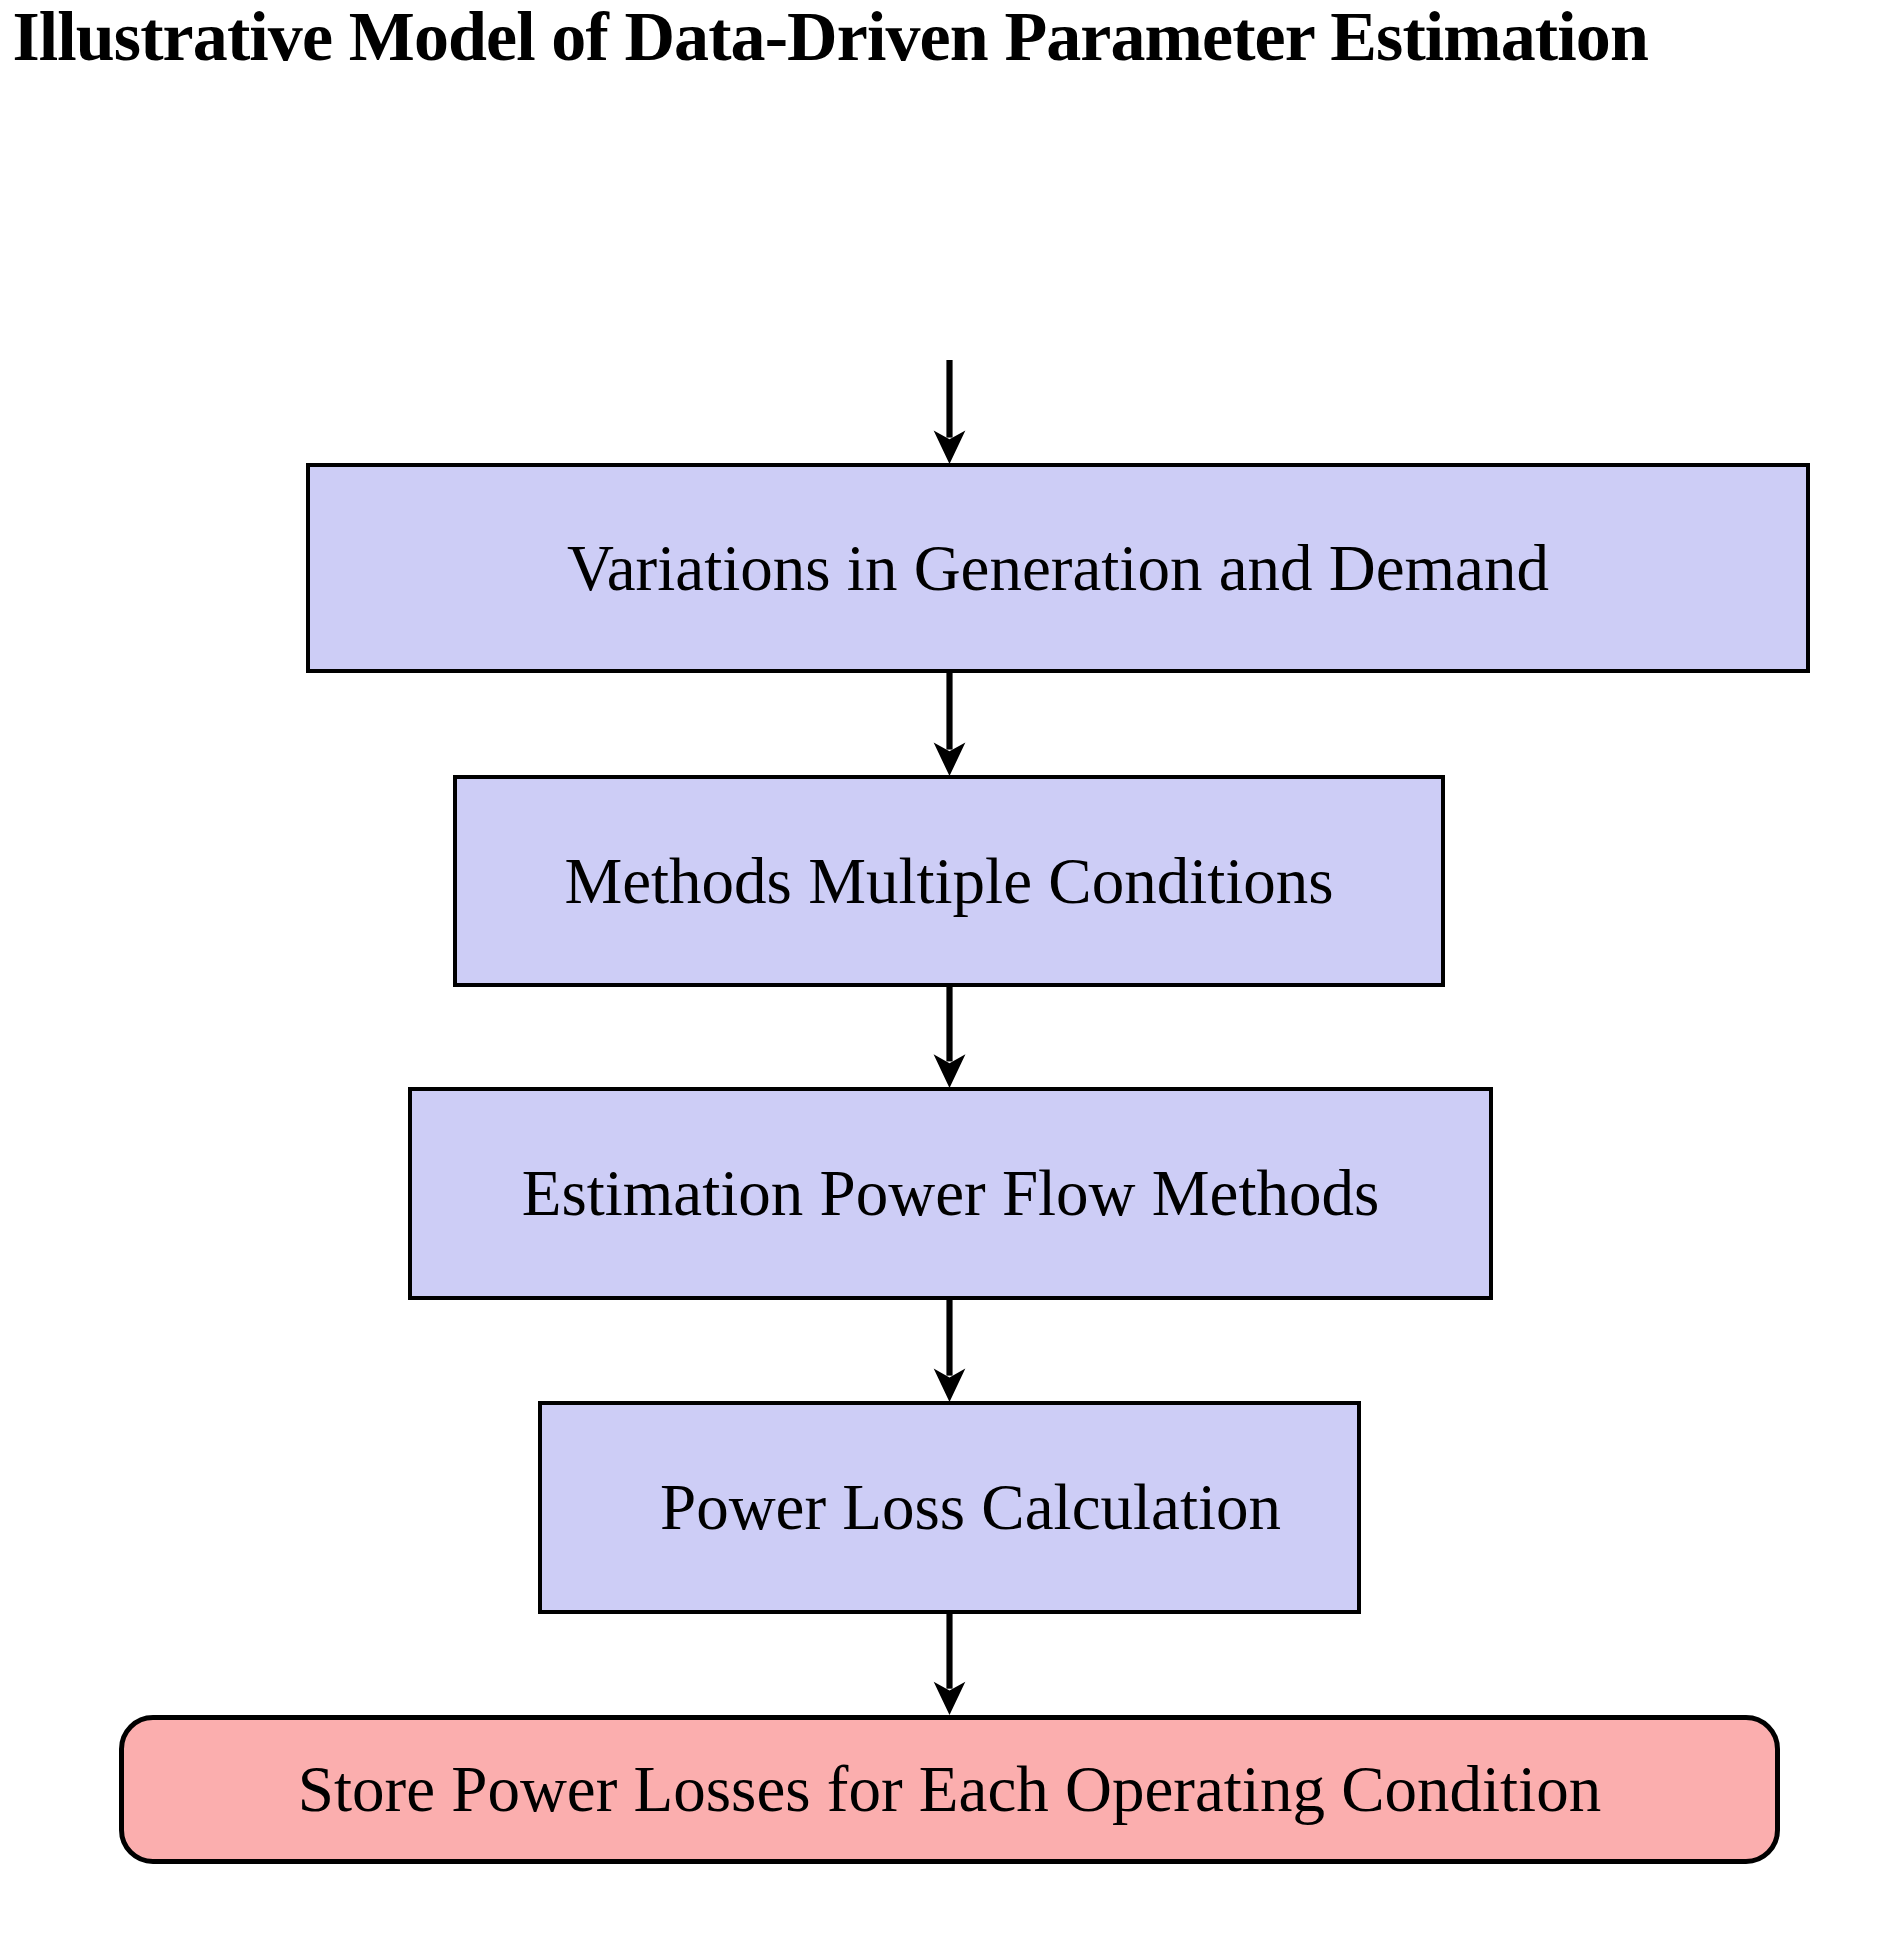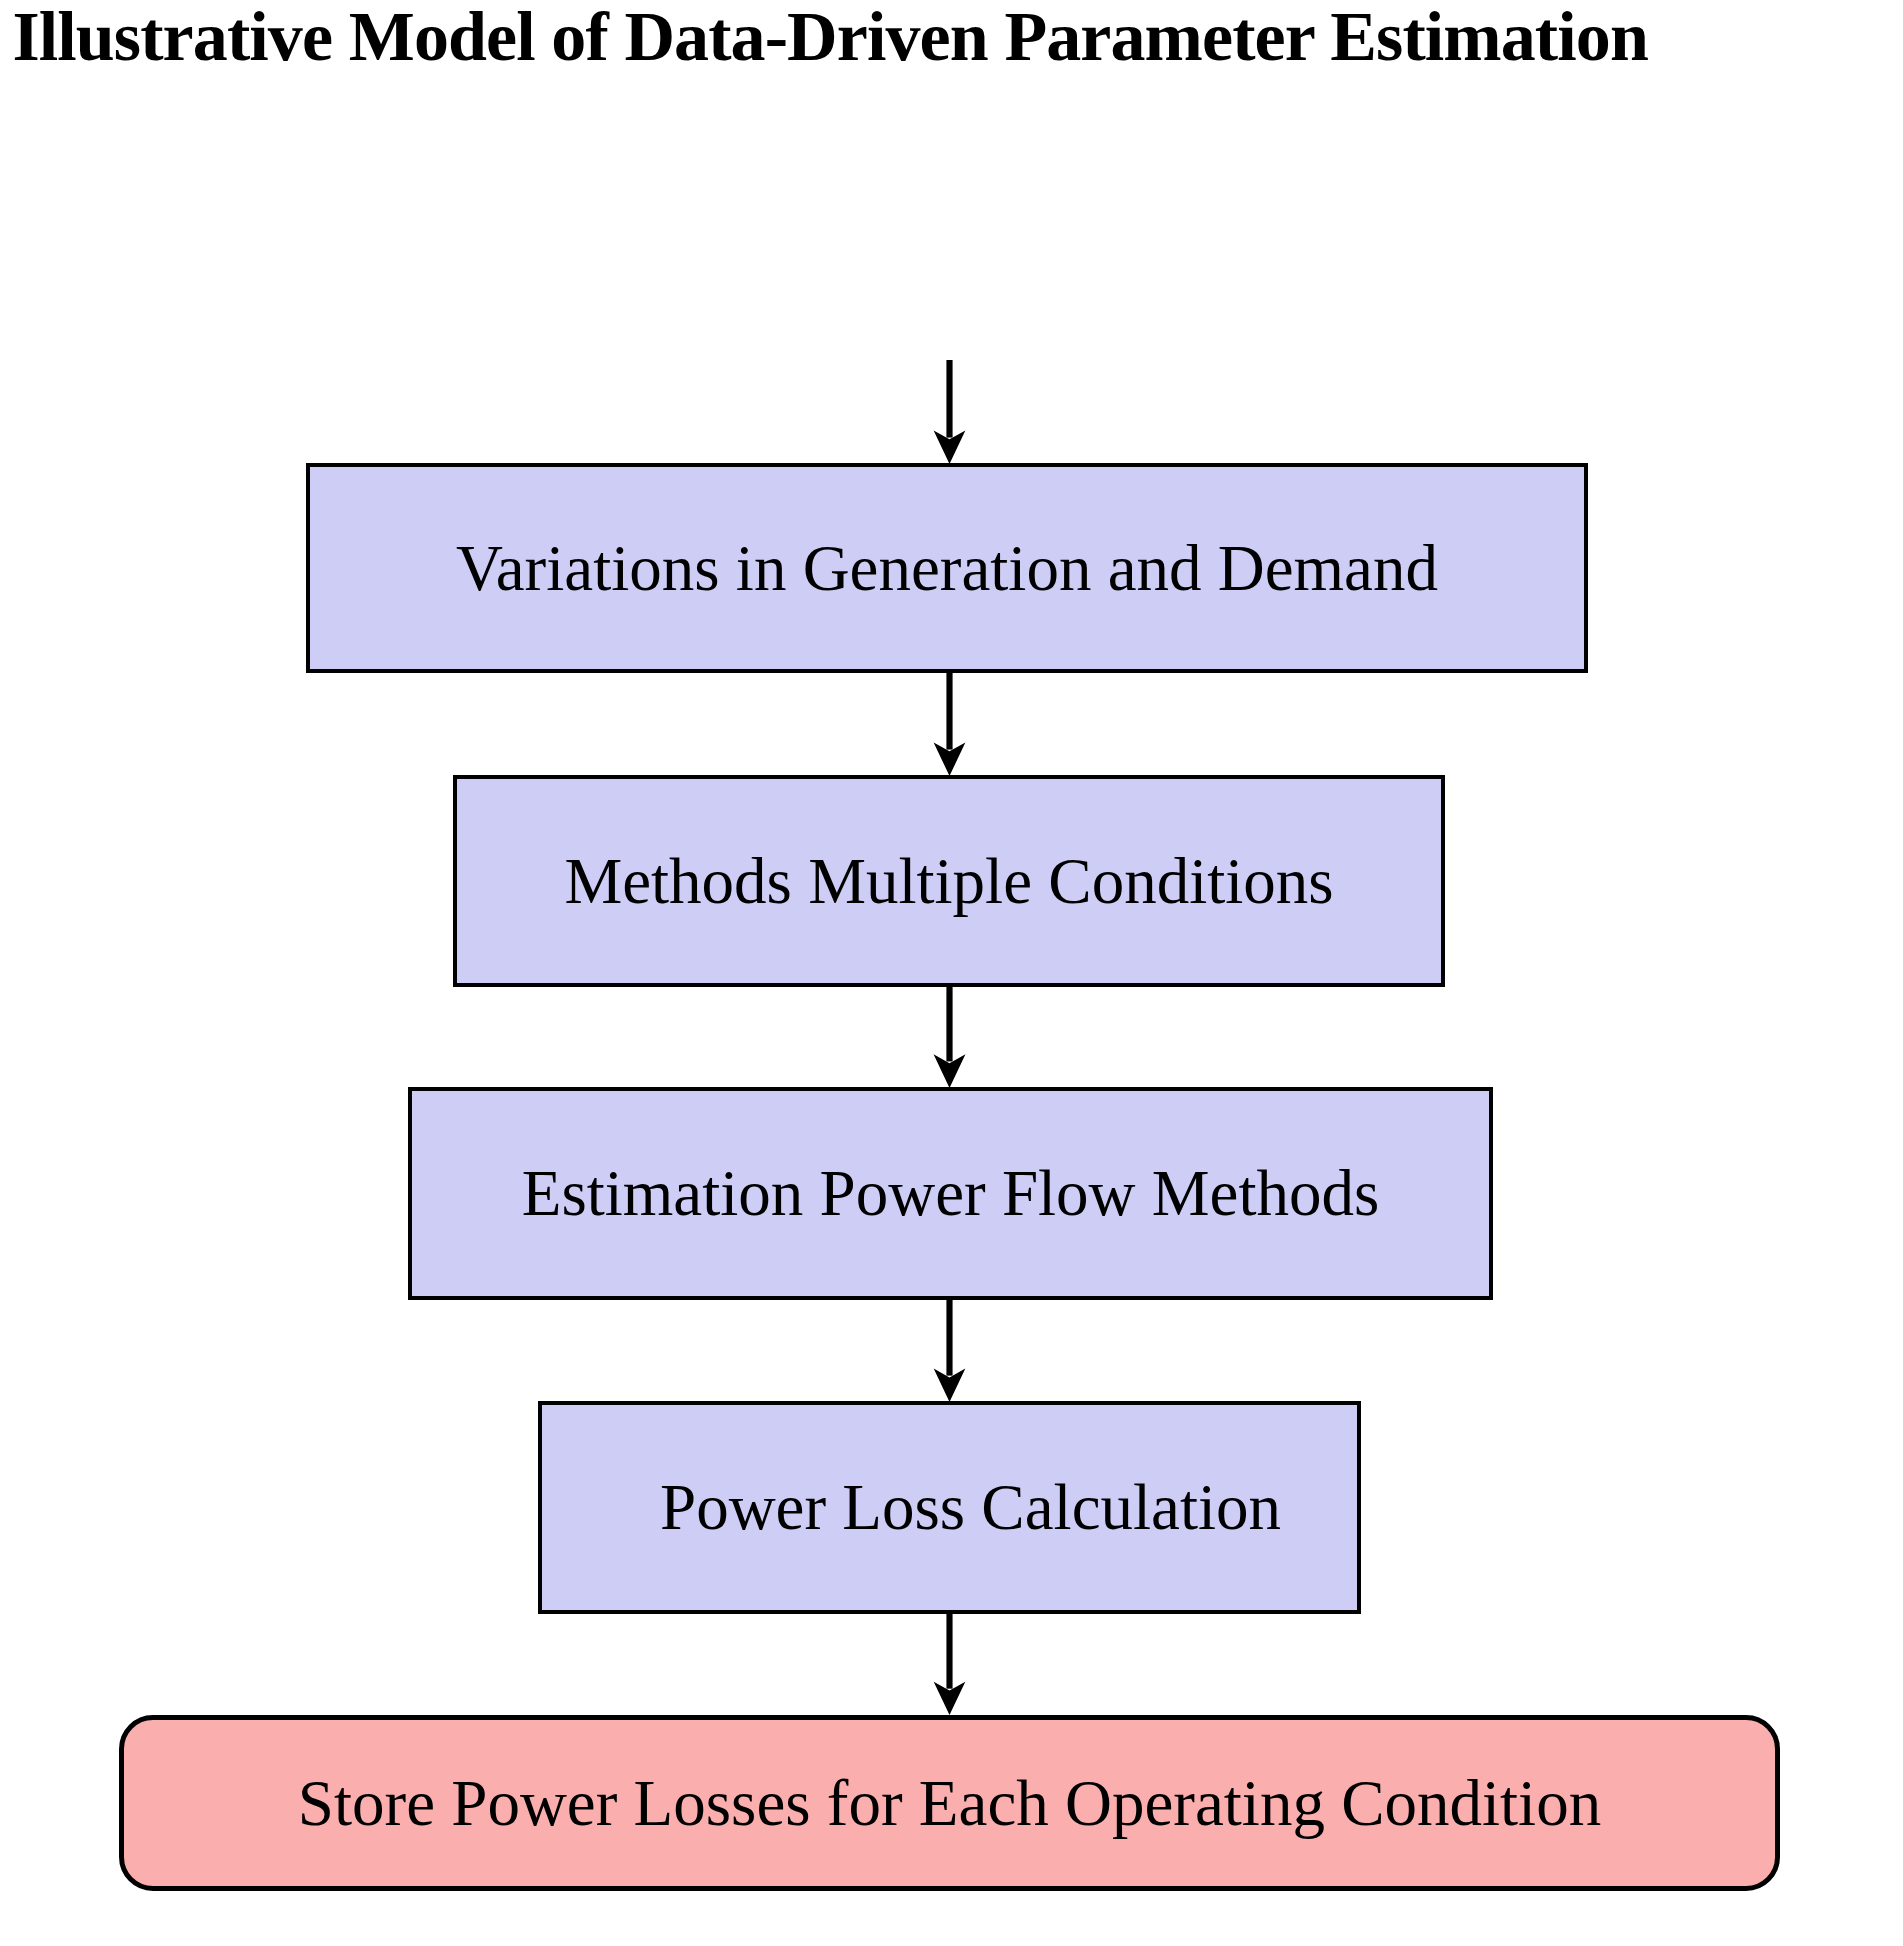--- a/index.html
+++ b/index.html
@@ -58,21 +58,21 @@
 <div id="page">
 
   <div class="diagram-title">Illustrative Model of Data-Driven Parameter Estimation</div>
 
 
   <svg class="arrow" style="left:930px; top:360px;" width="39" height="104" viewBox="0 0 44 118">
     <rect x="18.5" y="0" width="7" height="88" fill="#000000"></rect>
     <path d="M22,118 L4,80 L22,90 L40,80 Z" fill="#000000"></path>
   </svg>
 
-  <div class="node" style="left: 306px; top: 463px; width: 1282px; height: 210px; background: rgb(205, 205, 246); text-align: right;">
+  <div class="node" style="left: 306px; top: 463px; width: 1504px; height: 210px; background: rgb(205, 205, 246); text-align: right;">
     <span class="node-label">Variations in Generation and Demand</span>
   </div>
 
   <svg class="arrow" style="left:930px; top:672px;" width="39" height="104" viewBox="0 0 44 118">
     <rect x="18.5" y="0" width="7" height="88" fill="#000000"></rect>
     <path d="M22,118 L4,80 L22,90 L40,80 Z" fill="#000000"></path>
   </svg>
 
   <div class="node" style="left: 453px; top: 775px; width: 992px; height: 212px; background: rgb(205, 205, 246);">
     <span class="node-label">Methods Multiple Conditions</span>
@@ -94,18 +94,18 @@
 
   <div class="node" style="left: 538px; top: 1401px; width: 823px; height: 213px; background: rgb(205, 205, 246); padding-left: 42px;">
     <span class="node-label">Power Loss Calculation</span>
   </div>
 
   <svg class="arrow" style="left:930px; top:1614px;" width="39" height="101" viewBox="0 0 44 115">
     <rect x="18.5" y="0" width="7" height="85" fill="#000000"></rect>
     <path d="M22,115 L4,77 L22,87 L40,77 Z" fill="#000000"></path>
   </svg>
 
-  <div class="node terminator" style="left: 119px; top: 1715px; width: 1661px; height: 176px; background: rgb(251, 174, 174);">
+  <div class="node terminator" style="left: 119px; top: 1715px; width: 1661px; height: 149px; background: rgb(251, 174, 174);">
     <span class="node-label">Store Power Losses for Each Operating Condition</span>
   </div>
 
 </div>
 
 
 </body></html>

